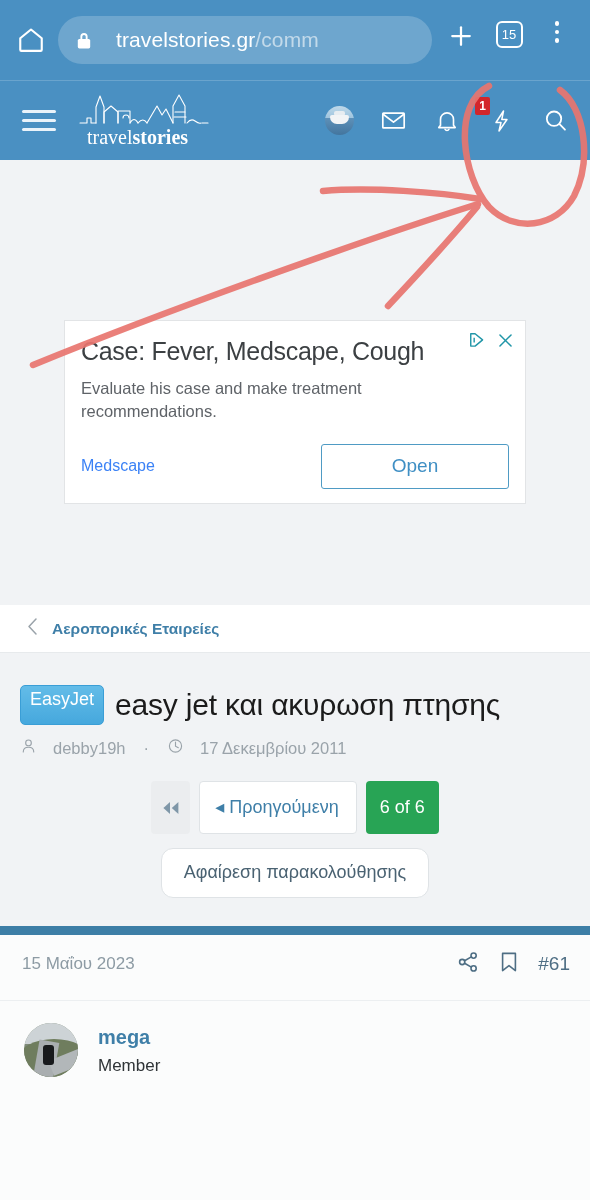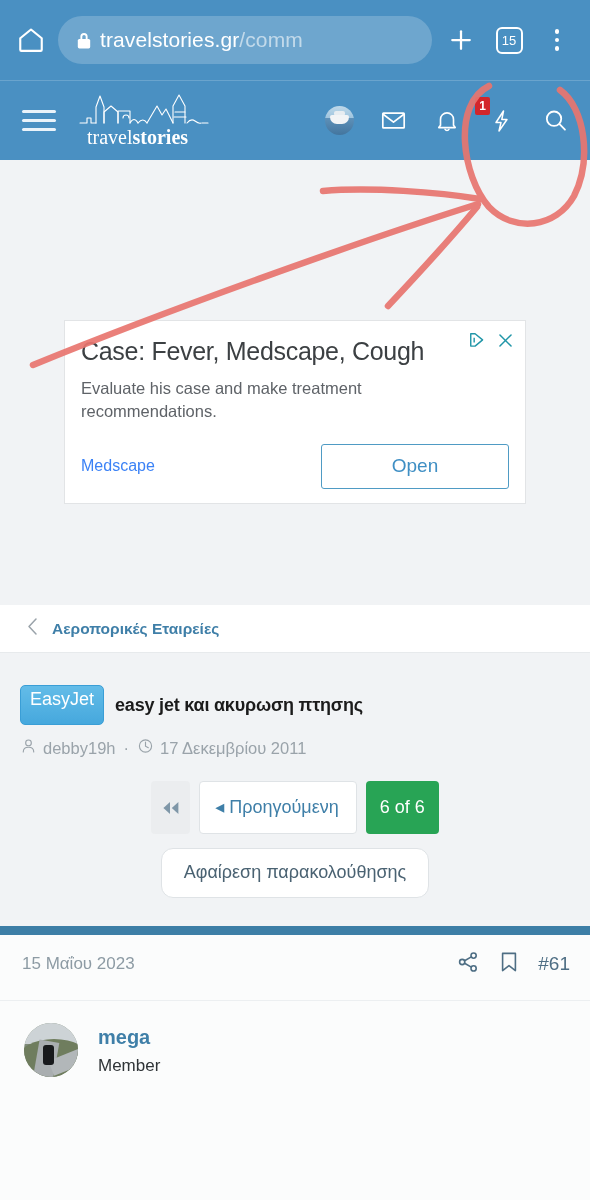--- a/index.html
+++ b/index.html
@@ -37,37 +37,37 @@
     display: flex; align-items: center; justify-content: center;
   }
   .url-pill {
     flex: 1 1 auto;
     height: 48px;
     background: rgba(255,255,255,0.20);
     border-radius: 26px;
     display: flex;
     align-items: center;
     padding: 0 18px;
-    gap: 8px;
+    gap: 24px;
     overflow: hidden;
     min-width: 0;
   }
   .lock-ico { flex: 0 0 16px; display:flex; align-items:center; }
   .url-text {
     font-size: 21px;
     color: #ffffff;
     white-space: nowrap;
     overflow: hidden;
     letter-spacing: .1px;
   }
   .url-text .dim { color: rgba(255,255,255,0.58); }
   .chrome-btn {
     width: 38px; height: 38px;
     flex: 0 0 38px;
-    display: flex; align-items: center; justify-content: center;
+    display: flex; justify-content: center;
     color: #fff;
   }
   .tabcount {
     width: 27px; height: 27px;
     border: 2.2px solid #fff;
     border-radius: 6px;
     display: flex; align-items: center; justify-content: center;
     font-size: 13px; color: #fff; font-weight: 500;
     line-height: 1;
   }
@@ -213,30 +213,30 @@
     background: linear-gradient(#63bce8 0%, #46a8dd 100%);
     border: 1px solid #3a9ed6;
     color: #ffffff;
     font-size: 18px;
     padding: 4px 9px 16px 9px;
     border-radius: 5px;
     line-height: 1;
     flex: 0 0 auto;
   }
   .thread-title {
-    font-size: 18px;
+    font-size: 30px;
     color: #1b1b1b;
-    font-weight: 700;
+    font-weight: 400;
     letter-spacing: -0.2px;
     white-space: nowrap;
   }
   .byline {
     display: flex;
     align-items: center;
-    gap: 6px;
+    gap: 16px;
     padding: 12px 20px 0 20px;
     color: #9aa3aa;
     font-size: 16.5px;
   }
   .byline .sep { padding: 0 2px; }
 
   
   .pager {
     display: flex;
     justify-content: center;

